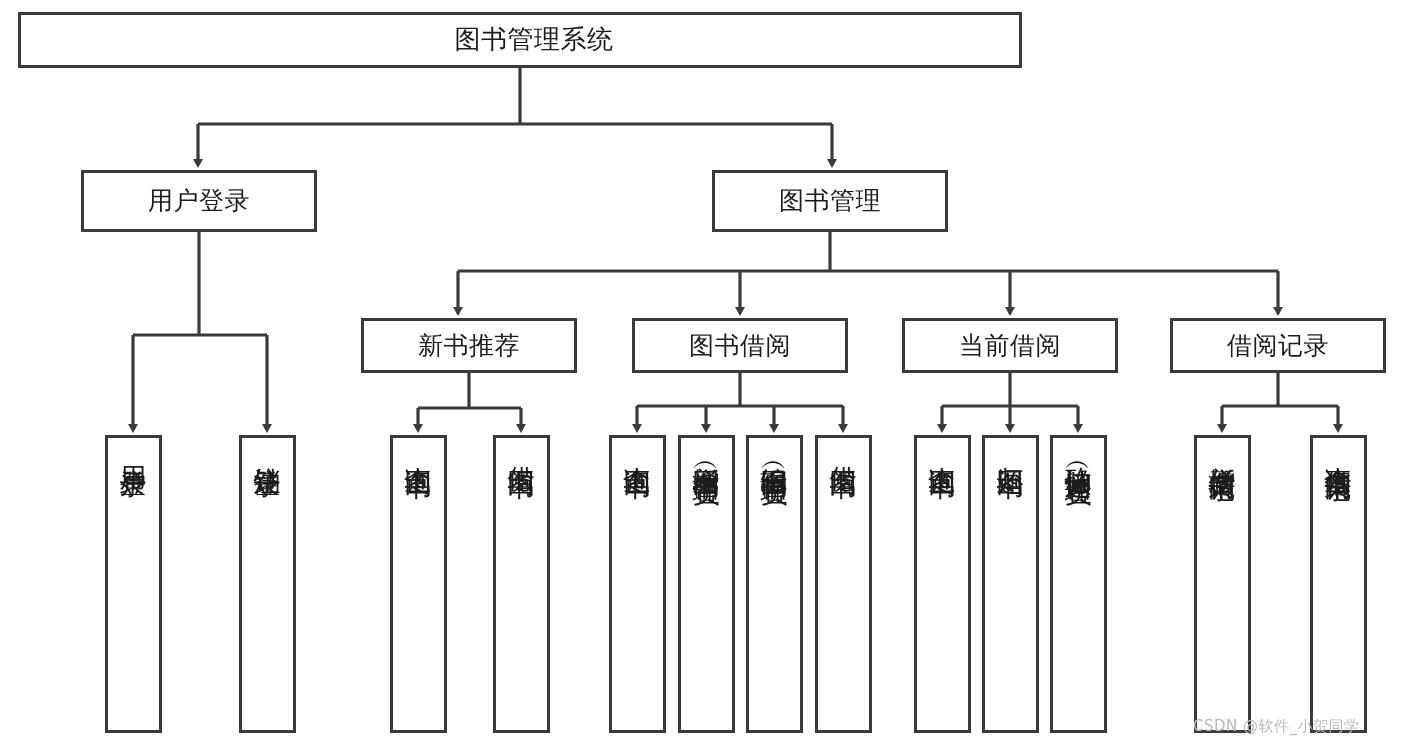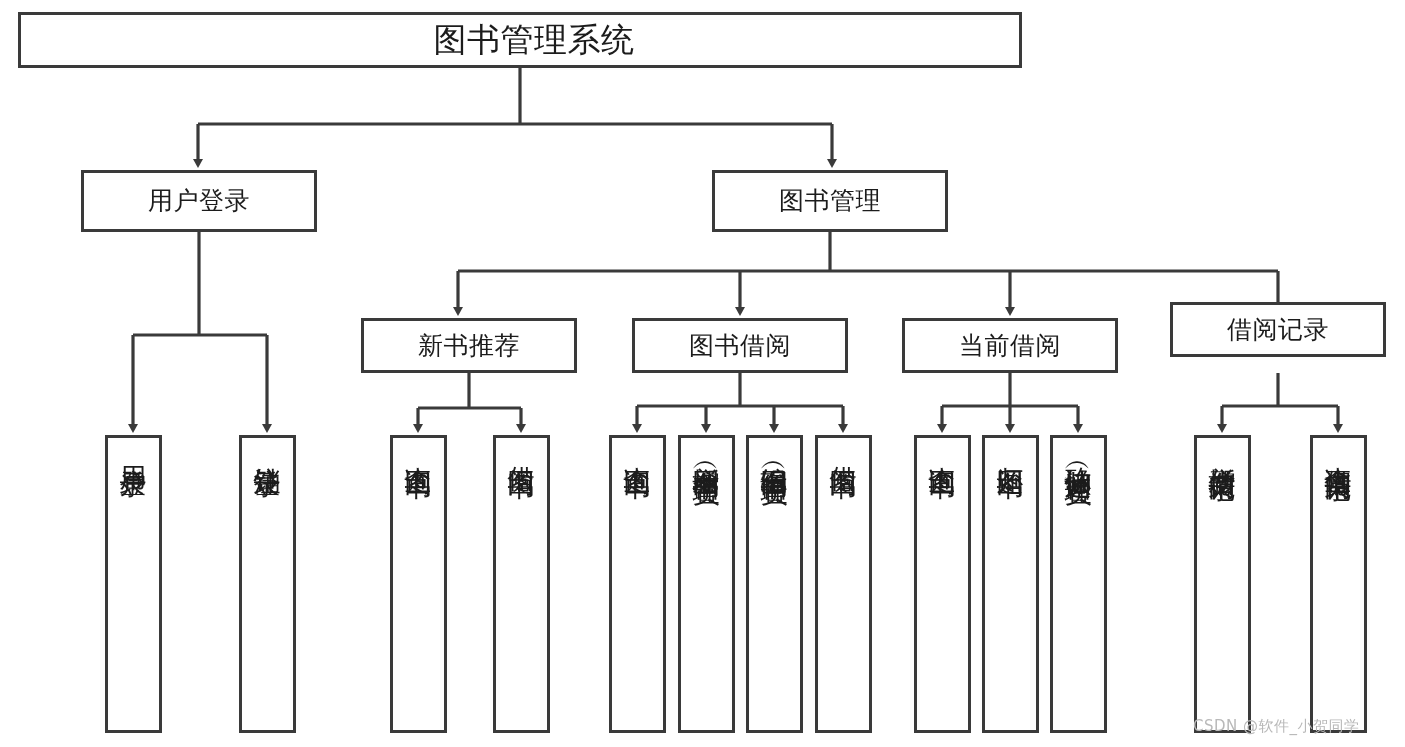--- a/index.html
+++ b/index.html
@@ -18,21 +18,21 @@
     color:#1c1c1c;
   }
   .node .label{
     display:block;
     text-align:center;
     letter-spacing:0.5px;
     line-height:1.12;
   }
   
   .node.h .label{font-size:25px;}
-  .node.root .label{font-size:33px;margin-left:28px;}
+  .node.root .label{font-size:26px;margin-left:28px;}
   
   .node.v{align-items:flex-start;padding-top:7px;}
   .node.v .label{
     writing-mode:vertical-rl;
     text-orientation:upright;
     font-size:27px;
     line-height:1.0;
     letter-spacing:2px;
     white-space:nowrap;
   }
@@ -112,21 +112,21 @@
 
   <div class="node h" style="left:712px;top:170px;width:236px;height:62px;">
     <span class="label">图书管理</span>
   </div>
   <div class="node h" style="left:902px;top:318px;width:216px;height:55px;">
     <span class="label">当前借阅</span>
   </div>
   <div class="node h" style="left:632px;top:318px;width:216px;height:55px;">
     <span class="label">图书借阅</span>
   </div>
-  <div class="node h" style="left:1170px;top:302px;width:216px;height:55px;">
+  <div class="node h" style="left:1170px;top:318px;width:216px;height:55px;">
     <span class="label">借阅记录</span>
   </div>
 
   <div class="node v" style="left:105px;top:435px;width:57px;height:298px;">
     <span class="label">用户登录</span>
   </div>
   <div class="node v" style="left:239px;top:435px;width:57px;height:298px;">
     <span class="label">注销登录</span>
   </div>
 

